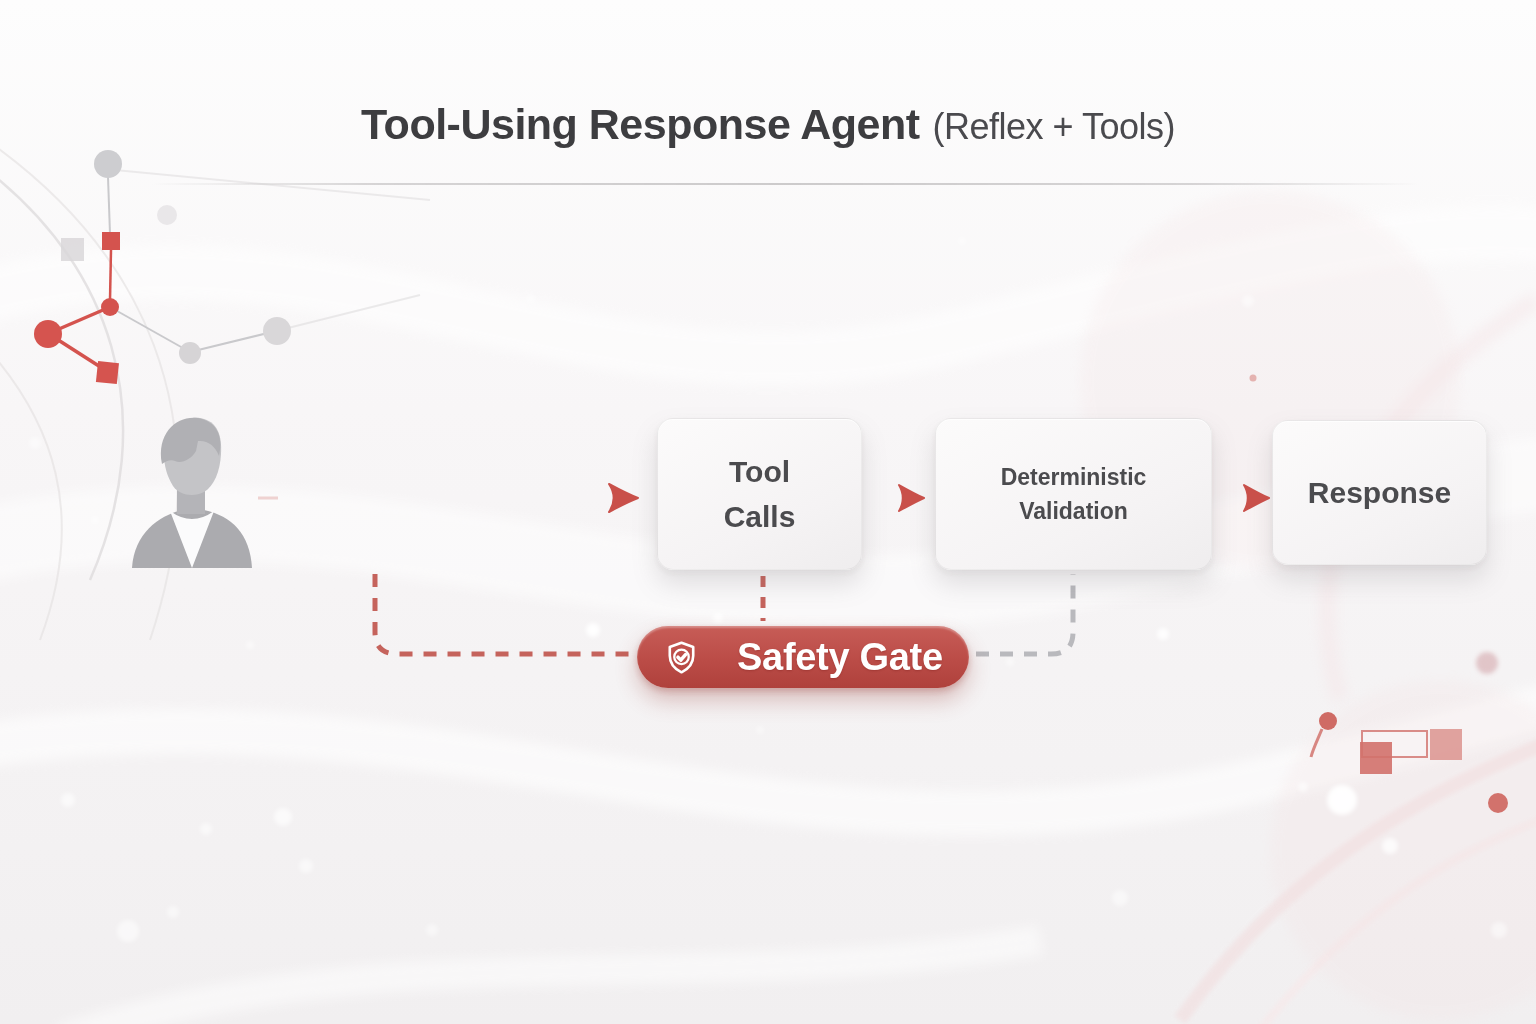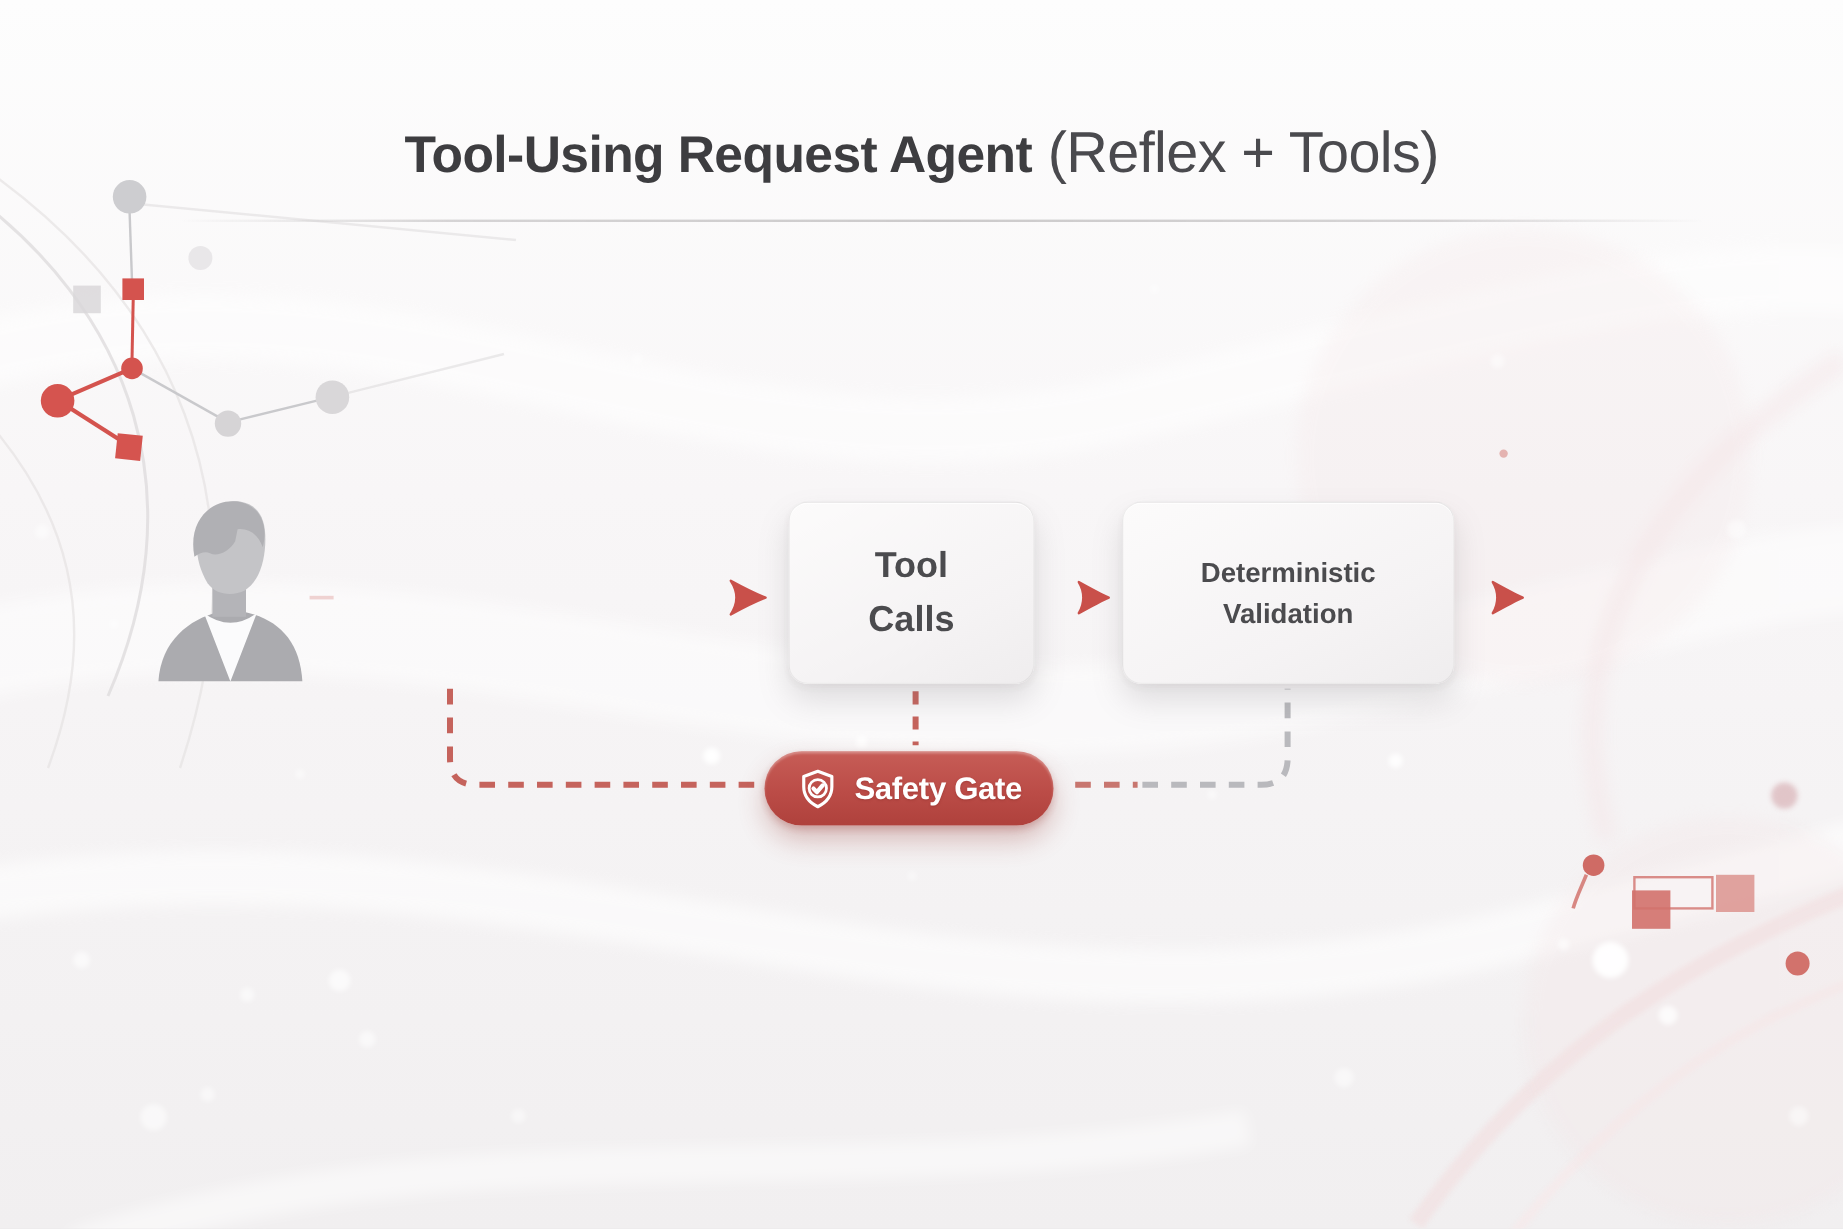--- a/index.html
+++ b/index.html
@@ -7,21 +7,21 @@
     position:relative;width:1536px;height:1024px;overflow:hidden;
     background:linear-gradient(180deg,#fdfdfd 0%,#f8f6f7 40%,#f1eff0 100%);
     font-family:"Liberation Sans", sans-serif;
   }
   svg{display:block;}
   .bg-layer{position:absolute;left:0;top:0;z-index:0;}
   .dash-layer{position:absolute;left:0;top:0;z-index:1;}
 
   .title-wrap{position:absolute;top:100px;left:0;width:100%;text-align:center;z-index:2;white-space:nowrap;}
   .title-main{font-size:43px;font-weight:bold;color:#3d3d40;letter-spacing:-0.5px;}
-  .title-suffix{font-size:48px;font-weight:400;color:#4a4a4e;margin-left:13px;letter-spacing:-0.5px;}
+  .title-suffix{font-size:36px;font-weight:400;color:#4a4a4e;margin-left:13px;letter-spacing:-0.5px;}
 
   .divider{position:absolute;top:183px;left:150px;width:1270px;height:2px;z-index:2;
     background:linear-gradient(90deg,rgba(210,208,209,0) 0%,rgba(206,204,205,.85) 18%,rgba(199,197,198,.9) 50%,rgba(206,204,205,.85) 82%,rgba(210,208,209,0) 100%);}
 
   .avatar{position:absolute;left:118px;top:410px;z-index:2;}
 
   .node{
     position:absolute;z-index:2;border-radius:16px;box-sizing:border-box;
     background:linear-gradient(155deg,#fcfbfb 0%,#f5f3f4 65%,#efedee 100%);
     border:1px solid rgba(120,115,118,.10);
@@ -35,21 +35,21 @@
   #node-response{left:1272px;top:420px;width:215px;height:145px;}
 
   .arrow{position:absolute;z-index:2;}
 
   .gate{
     position:absolute;left:637px;top:626px;height:62px;z-index:3;
     display:flex;align-items:center;gap:12px;padding:0 26px;border-radius:31px;
     background:linear-gradient(180deg,#c75d57 0%,#bb4c47 55%,#af413c 100%);
     box-shadow:0 12px 22px rgba(150,55,50,.30),0 3px 6px rgba(150,55,50,.25),inset 0 2px 2px rgba(255,255,255,.30);
   }
-  .gate-label{color:#ffffff;font-weight:bold;font-size:26px;letter-spacing:-0.3px;text-shadow:0 1px 2px rgba(120,30,26,.35);white-space:nowrap;}
+  .gate-label{color:#ffffff;font-weight:bold;font-size:38px;letter-spacing:-0.3px;text-shadow:0 1px 2px rgba(120,30,26,.35);white-space:nowrap;margin-left:25px;}
 </style>
 </head>
 <body>
 
 <div class="canvas">
 
   <svg class="bg-layer" width="1536" height="1024" viewBox="0 0 1536 1024" aria-hidden="true">
     <defs>
       <filter id="soft" x="-50%" y="-50%" width="200%" height="200%">
           <feGaussianBlur stdDeviation="2.2"></feGaussianBlur>
@@ -136,34 +136,35 @@
 
   <svg class="dash-layer" width="1536" height="1024" viewBox="0 0 1536 1024" aria-hidden="true">
     <path d="M375,574 L375,632 Q375,654 397,654 L630,654" fill="none" stroke="#c5635c" stroke-width="5" stroke-dasharray="13 11"></path>
     <path d="M763,576 L763,621" fill="none" stroke="#c5635c" stroke-width="5" stroke-dasharray="11 10"></path>
     <path d="M896,654 L948,654" fill="none" stroke="#c8766f" stroke-width="5" stroke-dasharray="13 11"></path>
     <path d="M952,654 L1051,654 Q1073,654 1073,632 L1073,574" fill="none" stroke="#b9b9bd" stroke-width="5" stroke-dasharray="13 11"></path>
     <line x1="258" y1="498" x2="278" y2="498" stroke="#d98883" stroke-width="3" opacity="0.35"></line>
   </svg>
 
   <div class="title-wrap">
-    <span class="title-main">Tool-Using Request Agent</span><span class="title-suffix">(Reflex + Tools)</span>
+    <span class="title-main">Tool-Using Response Agent</span><span class="title-suffix">(Reflex + Tools)</span>
   </div>
   <div class="divider"></div>
 
   <svg class="avatar" width="145" height="158" viewBox="0 0 145 158" aria-hidden="true">
     <path d="M14,158 C16,124 40,106 64,100 L86,100 C114,106 132,124 134,158 Z" fill="#ababaf"></path>
     <path d="M52,101 L74,158 L96,101 Q74,117 52,101 Z" fill="#fbfbfc"></path>
     <path d="M59,72 L87,72 L87,104 L59,104 Z" fill="#b4b4b8"></path>
     <path d="M46,44 C46,16 68,6 82,8 C100,11 104,26 103,44 C102,62 96,76 86,82 C76,87 62,86 55,76 C49,66 46,56 46,44 Z" fill="#c4c4c7"></path>
     <path d="M44,54 C38,22 60,5 80,8 C98,11 106,26 101,46 C97,35 89,30 80,31 L78,41 C73,50 63,54 57,51 C53,49 48,51 44,54 Z" fill="#b0b0b4"></path>
   </svg>
 
   <div class="node" id="node-tool-calls">Tool<br>Calls</div>
   <div class="node" id="node-deterministic-validation">Deterministic<br>Validation</div>
+  <div class="node" id="node-response">Response</div>
 
   <svg class="arrow" style="left:488px;top:482px" width="158" height="32" viewBox="0 0 158 32" aria-hidden="true">
     <defs>
       <linearGradient id="ag1" x1="0" y1="0" x2="1" y2="0">
         <stop offset="0" stop-color="#c9504a" stop-opacity="0.08"></stop>
         <stop offset="0.35" stop-color="#c9504a" stop-opacity="0.75"></stop>
         <stop offset="1" stop-color="#c9504a"></stop>
       </linearGradient>
     </defs>
     <line x1="2" y1="16" x2="128" y2="16" stroke="url(#ag1)" stroke-width="7"></line>

